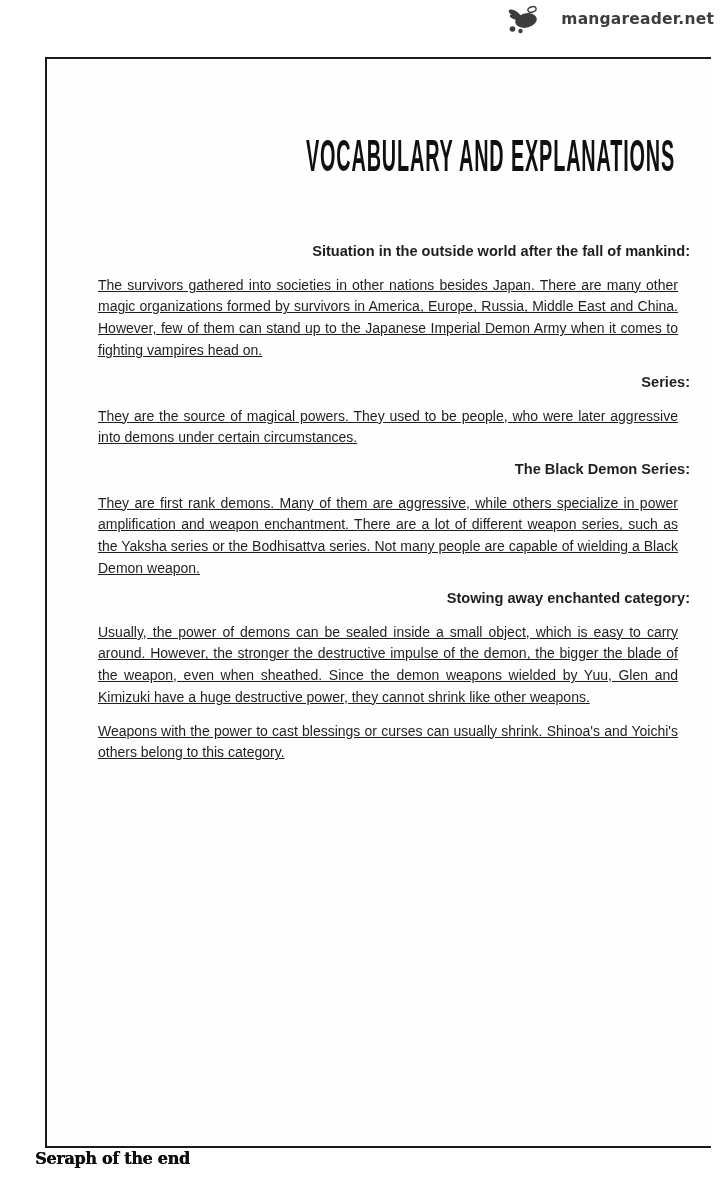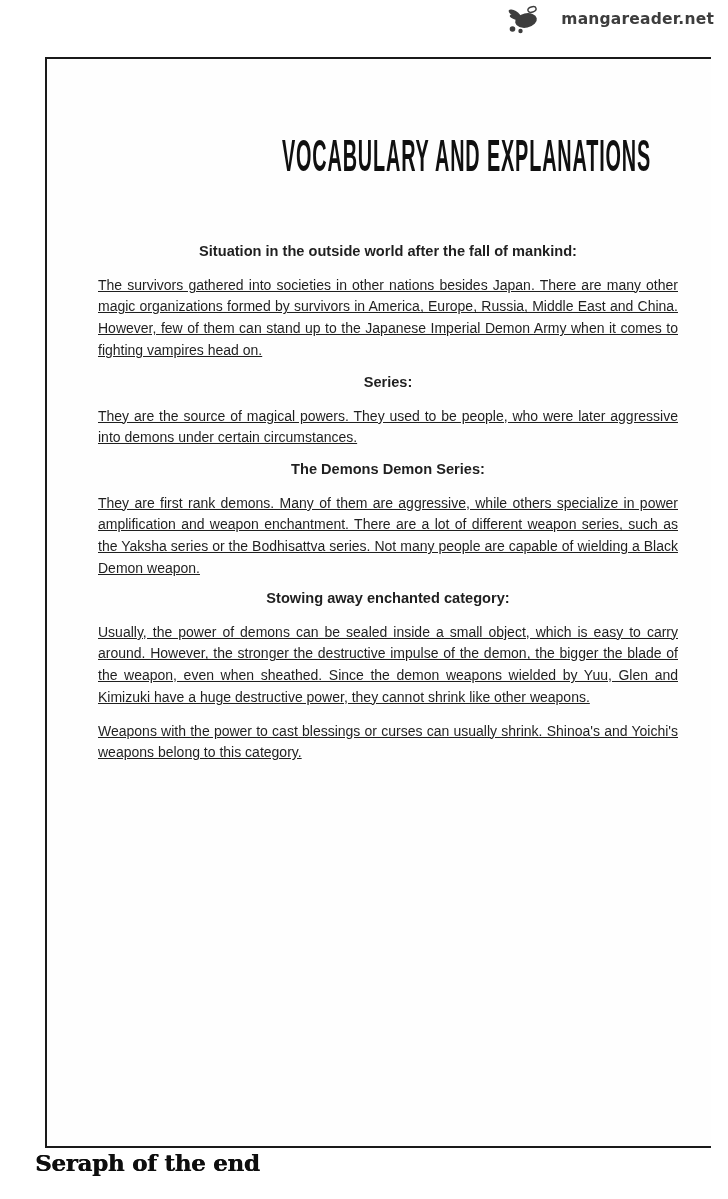--- a/index.html
+++ b/index.html
@@ -47,20 +47,21 @@
     border-right: none;
     background: #fefefe;
   }
 
   .title-wrap {
     position: absolute;
     top: 74px;
     left: 0;
     width: 100%;
     line-height: 45px;
+    padding-left: 24px;
   }
   .page-title {
     display: inline-block;
     font-size: 45px;
     font-weight: bold;
     letter-spacing: 2px;
     white-space: nowrap;
     transform: scaleX(0.44);
     transform-origin: center;
     color: #101010;
@@ -73,36 +74,36 @@
     color: var(--text);
     font-size: 14px;
     line-height: 21.7px;
     text-align: justify;
   }
   .section .sec-heading {
     margin: 0;
     font-size: 14.6px;
     font-weight: bold;
     line-height: 21.7px;
-    text-align: center;
+    text-align: right;
   }
   .section p { margin: 12px; text-decoration: underline; }
 
   .s0 { top: 182px; }
   .s1 { top: 313px; }
   .s2 { top: 400px; }
   .s3 { top: 529px; }
 
   .footer-title {
     position: absolute;
     left: 35px;
     top: 1149px;
     font-family: "DejaVu Serif", serif;
     font-weight: bold;
-    font-size: 23px;
+    font-size: 16px;
     letter-spacing: -0.3px;
     color: #0e0e0e;
     text-shadow: 0.4px 0 0 #0e0e0e;
   }
 </style>
 </head>
 <body>
 
 <div class="logo">
   <span>
@@ -130,25 +131,25 @@
     <div class="sec-heading">Situation in the outside world after the fall of mankind:</div>
     <p>The survivors gathered into societies in other nations besides Japan. There are many other magic organizations formed by survivors in America, Europe, Russia, Middle East and China. However, few of them can stand up to the Japanese Imperial Demon Army when it comes to fighting vampires head on.</p>
   </div>
 
   <div class="section s1">
     <div class="sec-heading">Series:</div>
     <p>They are the source of magical powers. They used to be people, who were later aggressive into demons under certain circumstances.</p>
   </div>
 
   <div class="section s2">
-    <div class="sec-heading">The Demons Demon Series:</div>
+    <div class="sec-heading">The Black Demon Series:</div>
     <p>They are first rank demons. Many of them are aggressive, while others specialize in power amplification and weapon enchantment. There are a lot of different weapon series, such as the Yaksha series or the Bodhisattva series. Not many people are capable of wielding a Black Demon weapon.</p>
   </div>
 
   <div class="section s3">
     <div class="sec-heading">Stowing away enchanted category:</div>
     <p>Usually, the power of demons can be sealed inside a small object, which is easy to carry around. However, the stronger the destructive impulse of the demon, the bigger the blade of the weapon, even when sheathed. Since the demon weapons wielded by Yuu, Glen and Kimizuki have a huge destructive power, they cannot shrink like other weapons.</p>
-    <p>Weapons with the power to cast blessings or curses can usually shrink. Shinoa's and Yoichi's weapons belong to this category.</p>
+    <p>Weapons with the power to cast blessings or curses can usually shrink. Shinoa's and Yoichi's others belong to this category.</p>
   </div>
 
 </div>
 
 <div class="footer-title">Seraph of the end</div>
 
 </body></html>

